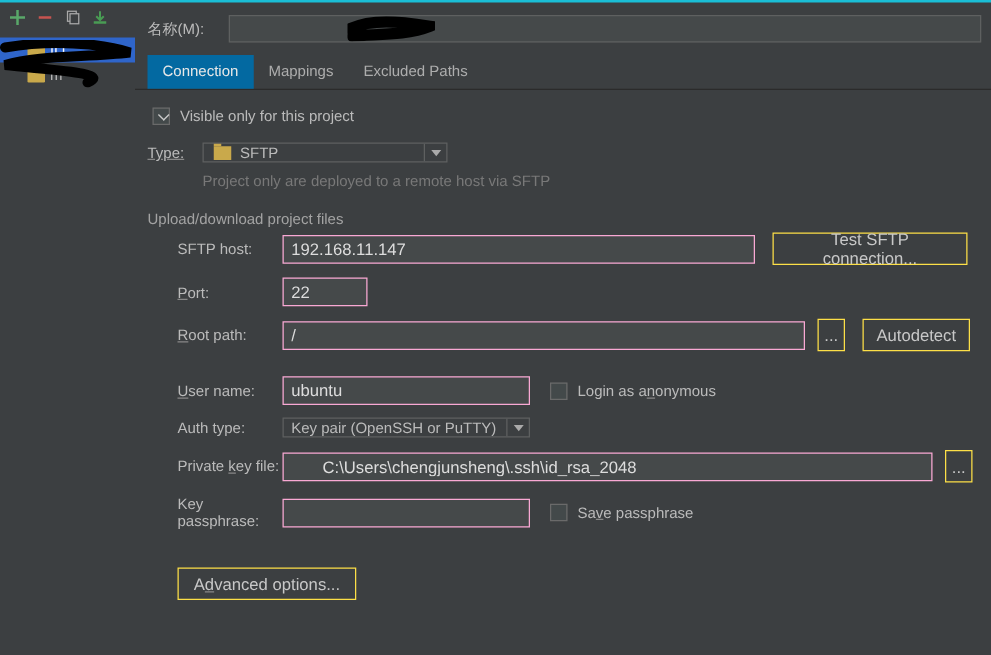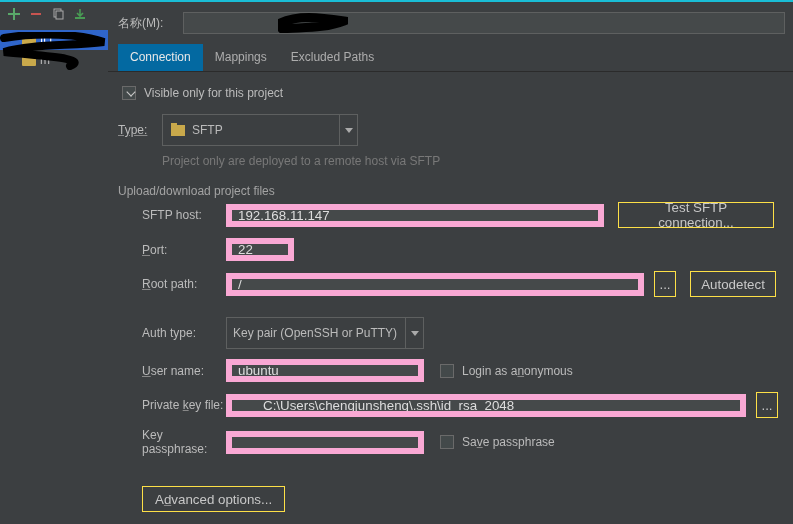--- a/index.html
+++ b/index.html
@@ -69,33 +69,33 @@
   .chk-row { display:flex; align-items:center; margin-bottom:14px; margin-left:4px;}
   .chk {
     width:14px; height:14px; border:1px solid #6a6a6a; background:#43494a; margin-right:8px; position:relative;
   }
   .chk.on:after{content:"";position:absolute;left:2px;top:-1px;width:10px;height:10px;border-right:2px solid #c9c9c9;border-bottom:2px solid #c9c9c9;transform:rotate(45deg) scale(.55);}
   .type-row { display:flex; align-items:center; margin-bottom:8px;}
   .type-row .lbl{ width:44px;}
   .und{ text-decoration: underline; text-decoration-color:#888;}
   .select {
     display:flex; align-items:center;
-    height:32px; background:#3c3f41; border:1px solid #5e6060;
+    height:16px; background:#3c3f41; border:1px solid #5e6060;
   }
   .select .left{ display:flex; align-items:center; padding:0 8px; width:176px;}
   .select .folder-ic{ width:14px;height:11px;background:#c9a94b;margin-right:7px;position:relative;}
   .select .folder-ic:before{content:"";position:absolute;top:-2px;left:0;width:6px;height:2px;background:#c9a94b;}
   .select .arrow{ width:18px; border-left:1px solid #5e6060; display:flex;align-items:center;justify-content:center; height:100%;}
   .arrow-down{ width:0;height:0;border-left:4px solid transparent;border-right:4px solid transparent;border-top:5px solid #aaa;}
   .hint { color:#787878; margin:8px 0 16px 44px;}
   .section-title{ color:#a3a3a3; margin-bottom:4px;}
   .form-grid .row{ display:flex; align-items:center; margin-bottom:10px;}
   .form-grid .lbl{ width:108px; padding-left:24px; color:#bbb;}
   .txt {
-    height:23px; background:#45494a; border:6px solid #f9a8d4; color:#ddd; padding:3px 6px;
+    height:23px; background:#45494a; border:1px solid #f9a8d4; color:#ddd; padding:3px 6px;
   }
   .btn {
     height:26px; background:#3c3f41; border:1px solid #fde047; color:#c8c8c8; padding:0 12px; cursor:pointer;
     display:inline-flex; align-items:center; justify-content:center;
   }
   .btn.small{ width:22px; padding:0;}
   .chk-inline{ display:flex; align-items:center;}
   .chk-inline .chk{ margin-left:16px;}
   .gap{ height:10px;}
 </style>
@@ -200,43 +200,43 @@
         <button class="btn small">
             <span>...</span>
           </button>
         <span style="width:14px"></span>
         <button class="btn" style="width:86px">
             <span>Autodetect</span>
           </button>
       </div>
 
       <div class="gap"></div>
+
+      <div class="row">
+        <span class="lbl"><span class="und">U</span>ser name:</span>
+        <input class="txt" style="width: 198px;" type="text" value="ubuntu">
+        <div class="chk-inline">
+          <span class="chk"></span>
+          <span>Login as a<span class="und">n</span>onymous</span>
+        </div>
+      </div>
 
       <div class="row">
         <span class="lbl">Auth type:</span>
         <div class="select" style="width:198px">
           <div class="left" style="width:180px;padding-left:6px">
             <span>Key pair (OpenSSH or PuTTY)</span>
           </div>
           <div class="arrow">
               <span class="arrow-down"></span>
             </div>
         </div>
       </div>
 
       <div class="row">
-        <span class="lbl"><span class="und">U</span>ser name:</span>
-        <input class="txt" style="width: 198px;" type="text" value="ubuntu">
-        <div class="chk-inline">
-          <span class="chk"></span>
-          <span>Login as a<span class="und">n</span>onymous</span>
-        </div>
-      </div>
-
-      <div class="row">
         <span class="lbl">Private <span class="und">k</span>ey file:</span>
         <input class="txt" style="width: 520px; padding-left: 31px;" type="text" value="C:\Users\chengjunsheng\.ssh\id_rsa_2048">
         <span style="width:10px"></span>
         <button class="btn small">
             <span>...</span>
           </button>
       </div>
 
       <div class="row">
         <span class="lbl">Key passphrase:</span>

